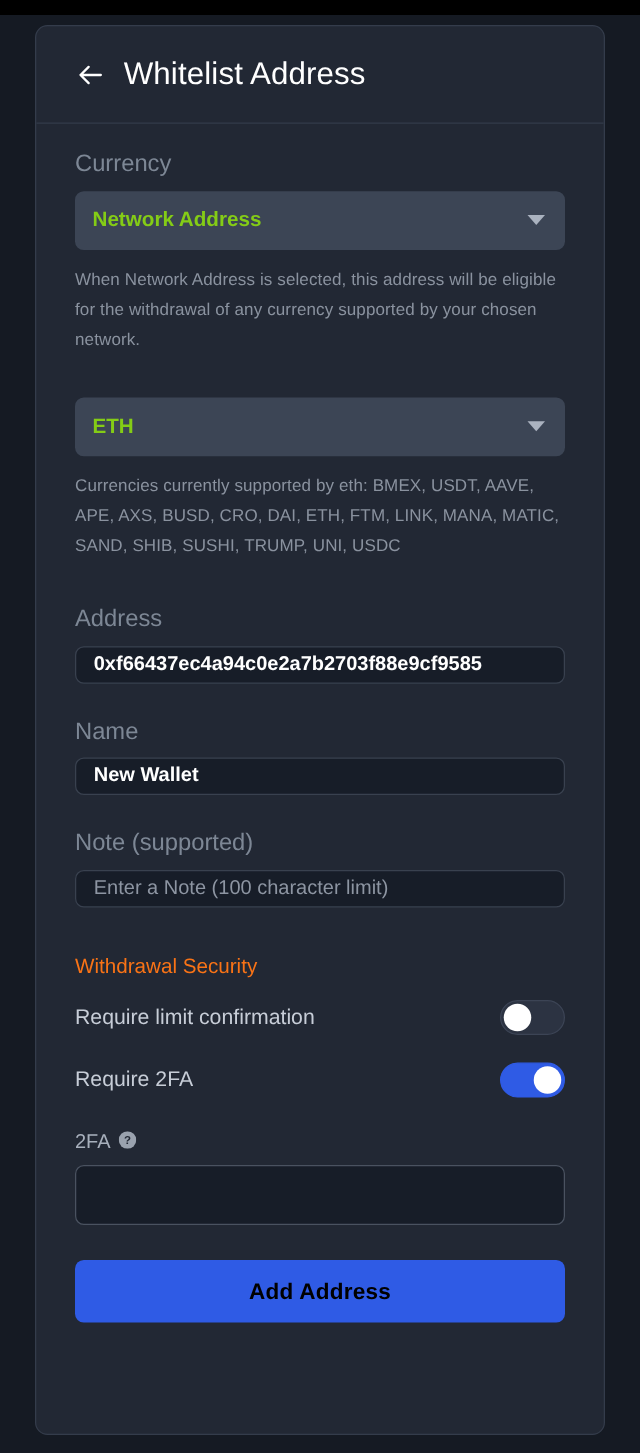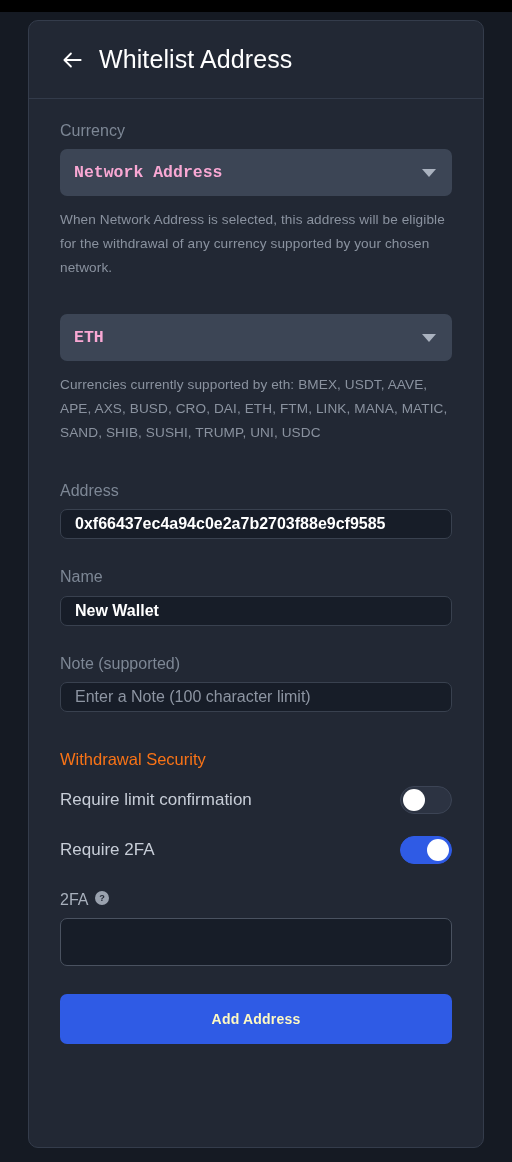--- a/index.html
+++ b/index.html
@@ -64,41 +64,41 @@
   }
 
   
   .card-body {
     padding: 22px 31px 26px 31px;
     flex: 1 1 auto;
   }
 
   .field-label {
     color: #7d8795;
-    font-size: 16px;
+    font-size: 19px;
     font-weight: 400;
     line-height: 1.2;
     margin-bottom: 9px;
     display: block;
   }
 
   
   .select-wrap {
     position: relative;
     width: 100%;
   }
 
   .select-box {
     width: 100%;
     height: 47px;
     background: #3c4555;
     border: none;
     border-radius: 7px;
-    color: #f9a8d4;
-    font-family: Liberation Mono, monospace;
+    color: #84cc16;
+    font-family: Liberation Sans, sans-serif;
     font-size: 16.5px;
     font-weight: 700;
     padding: 0 40px 0 14px;
     appearance: none;
     -webkit-appearance: none;
     cursor: pointer;
     display: flex;
     align-items: center;
   }
 
@@ -220,23 +220,23 @@
     display: block;
   }
 
   .primary-button {
     width: 100%;
     height: 50px;
     margin-top: 28px;
     background: #2f5be5;
     border: none;
     border-radius: 7px;
-    color: #fef9c3;
+    color: #000000;
     font-family: "Liberation Sans", sans-serif;
-    font-size: 14px;
+    font-size: 18px;
     font-weight: 700;
     cursor: pointer;
     letter-spacing: 0.2px;
   }
 </style>
 </head>
 <body>
 
 <div class="top-strip"></div>
 

